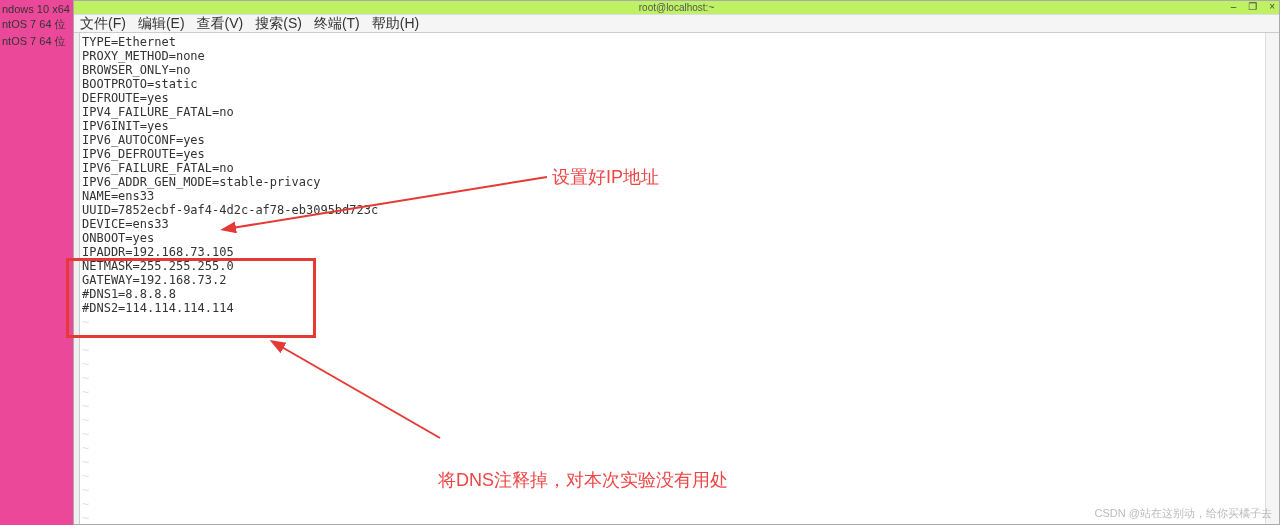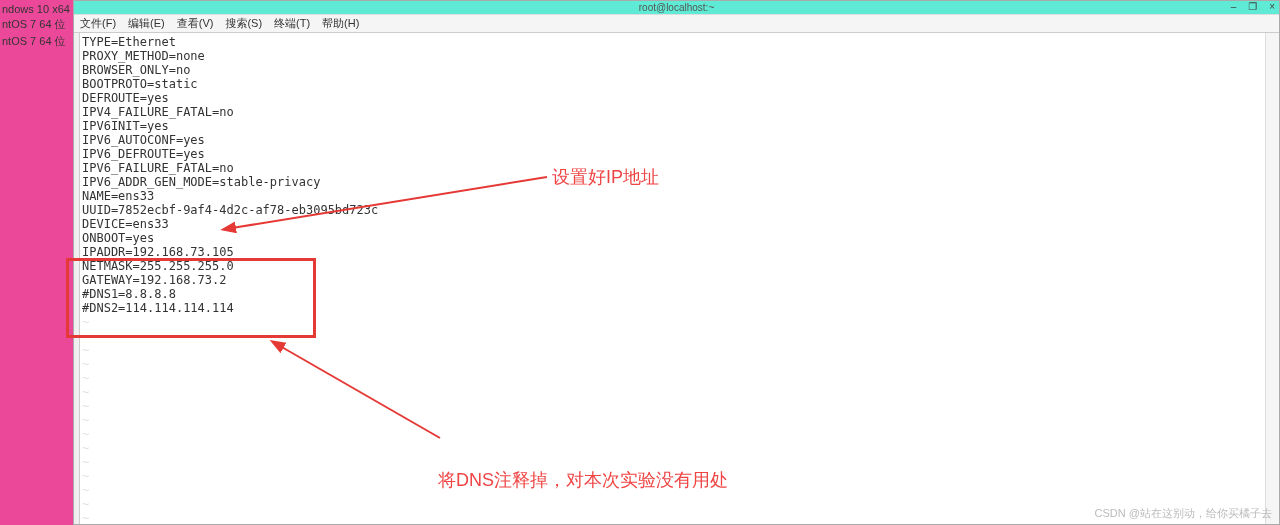--- a/index.html
+++ b/index.html
@@ -27,21 +27,21 @@
     .main-window {
       position: absolute;
       left: 73px;
       top: 0;
       right: 0;
       height: 100%;
       border: 1px solid #aaa;
     }
     .titlebar {
       height: 14px;
-      background: #5eead4;
+      background: #bef264;
       border-bottom: 1px solid #ddd;
       display: flex;
       align-items: center;
       justify-content: center;
       position: relative;
       font-size: 10px;
       color: #555;
       text-align: center;
     }
     .win-controls {
@@ -53,21 +53,21 @@
       font-size: 10px;
       color: #444;
     }
     .menubar {
       height: 18px;
       background: #f5f5f5;
       border-bottom: 1px solid #ccc;
       display: flex;
       align-items: center;
       padding-left: 6px;
-      font-size: 11px;
+      font-size: 14px;
       color: #333;
       gap: 12px;
     }
     .content {
       position: absolute;
       left: 0;
       top: 32px;
       right: 0;
       bottom: 0;
       display: flex;

